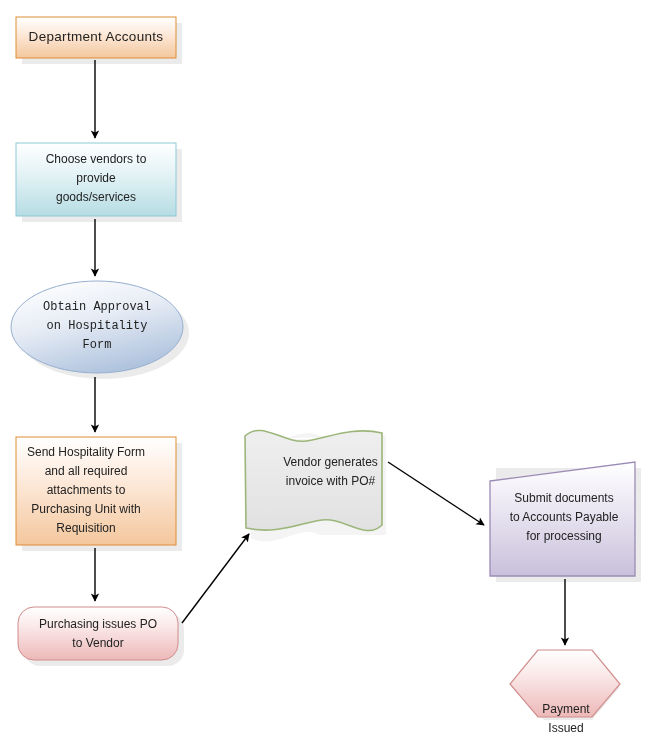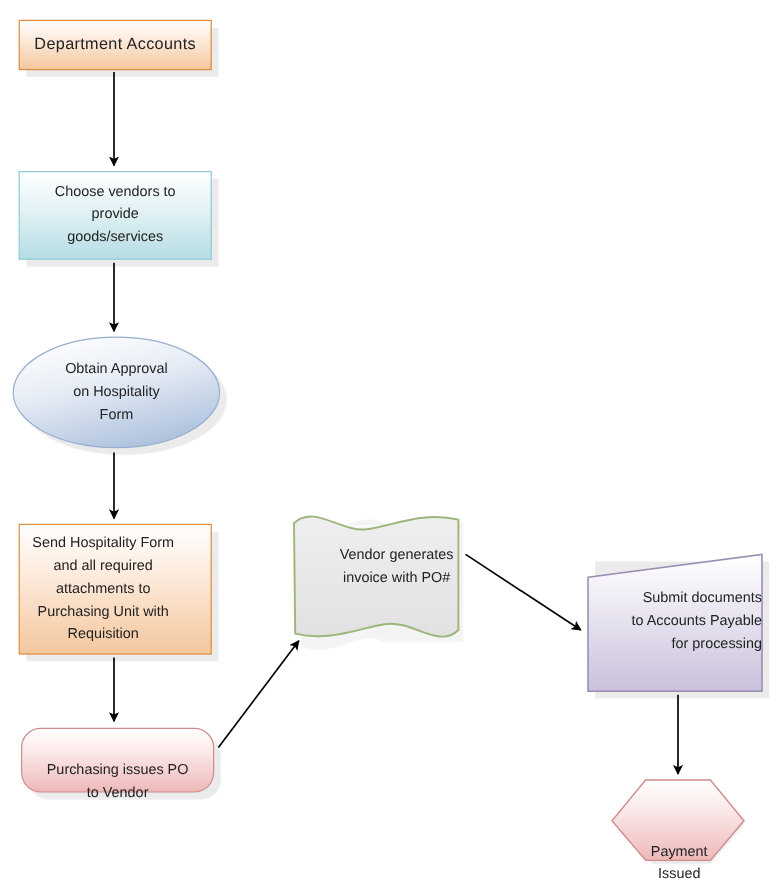--- a/index.html
+++ b/index.html
@@ -35,39 +35,39 @@
     left: 16px; top: 27px; width: 160px;
     font-size: 13.5px;
     letter-spacing: 0.3px;
   }
   
   #lbl-choose-vendors {
     left: 16px; top: 150px; width: 160px;
   }
   
   #lbl-obtain-approval {
-    left: 16px; top: 298px; width: 162px;
+    left: 16px; top: 298px; width: 162px; font-family: Liberation Mono, monospace;
   }
   
   #lbl-send-hospitality {
     left: 16px; top: 443px; width: 140px;
     overflow: hidden;
     height: 100px;
   }
   
   #lbl-purchasing-po {
-    left: 18px; top: 632px; width: 160px;
+    left: 18px; top: 615px; width: 160px;
   }
   
   #lbl-vendor-invoice {
     left: 262px; top: 453px; width: 137px;
   }
   
   #lbl-submit-documents {
-    left: 493px; top: 489px; width: 142px; text-align: right;
+    left: 493px; top: 489px; width: 142px;
   }
   
   #lbl-payment-issued {
     left: 512px; top: 664px; width: 108px; margin-top: 36px;
   }
 </style>
 </head>
 <body>
 
 <svg id="canvas" viewBox="0 0 650 733" xmlns="http://www.w3.org/2000/svg">

